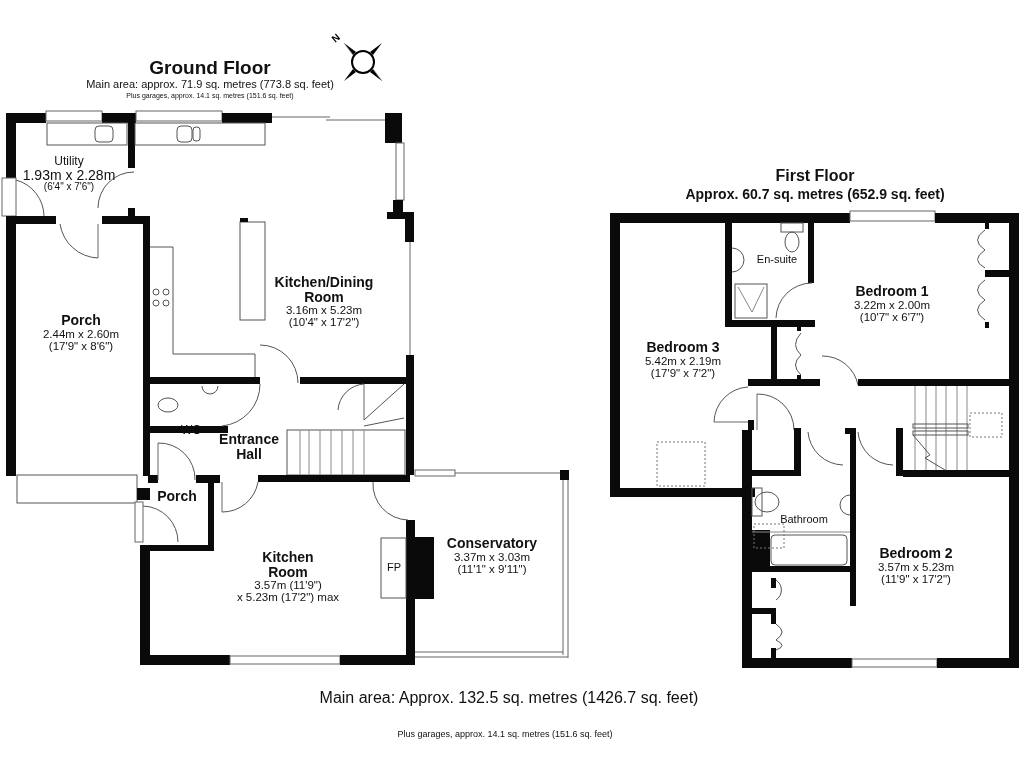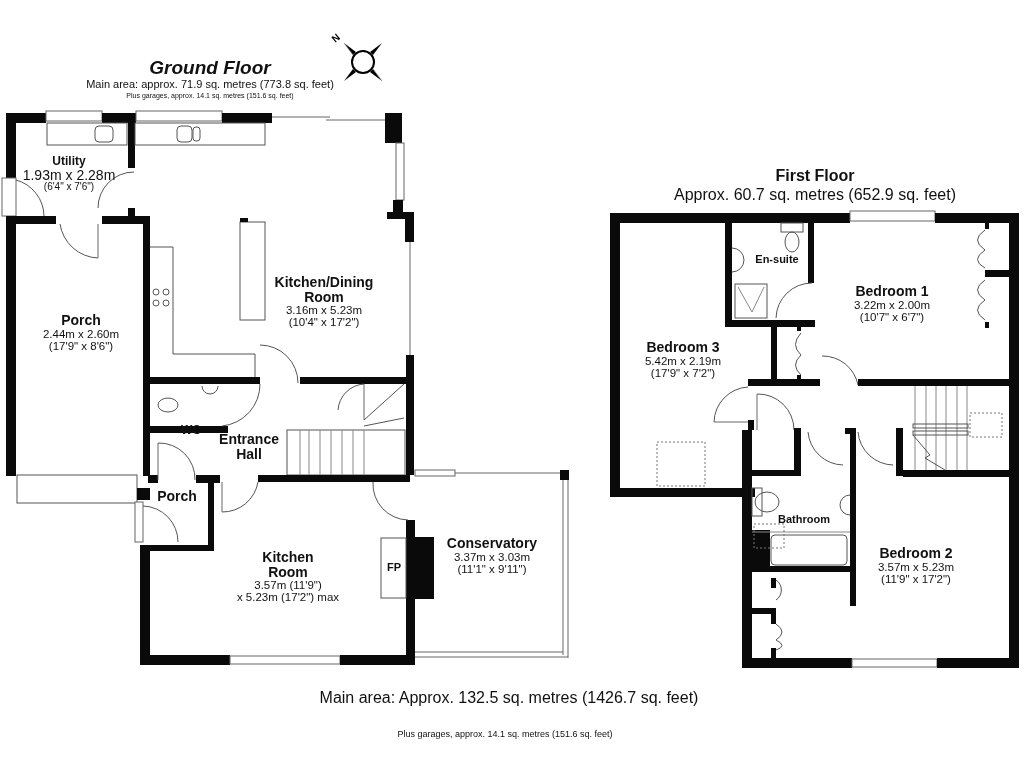--- a/index.html
+++ b/index.html
@@ -3,25 +3,25 @@
 <meta charset="utf-8">
 <style>
   html, body { margin:0; padding:0; background:#ffffff; }
   body { width:1024px; height:768px; position:relative; overflow:hidden; font-family:"Liberation Sans", sans-serif; color:#111; }
   svg.plan { position:absolute; left:0; top:0; width:1024px; height:768px; }
   .wall { fill:#0a0a0a; }
   .thin { fill:none; stroke:#555; stroke-width:1; }
   .win { fill:#fff; stroke:#666; stroke-width:1; }
   .dash { fill:none; stroke:#777; stroke-width:1; stroke-dasharray:2 2; }
   .txt { position:absolute; text-align:center; white-space:nowrap; transform:translateX(-50%); line-height:1.05; }
-  .title { font-weight:bold; font-size:19px;font-style:italic; }
+  .title { font-weight:bold; font-size:19px; }
   .sub { font-size:11px; }
   .tiny { font-size:7px; }
   .room { font-weight:bold; font-size:14px; }
-  .room-sm { font-weight:bold; font-size:12px; }
+  .room-sm { font-weight:normal; font-size:12px; }
   .dim { font-size:11.5px; }
   .footer-main { font-size:16px; }
   .footer-sub { font-size:9px; }
 </style>
 </head>
 <body>
 
 <svg class="plan" viewBox="0 0 1024 768" xmlns="http://www.w3.org/2000/svg">
 
   <g>
@@ -272,21 +272,21 @@
 
 <div class="txt room-sm" style="left:394px;top:562px;font-size:11px;">FP</div>
 
 <div class="txt" style="left:492px;top:536px;">
   <div class="room">Conservatory</div>
   <div class="dim">3.37m x 3.03m</div>
   <div class="dim">(11'1" x 9'11")</div>
 </div>
 
 <div class="txt" style="left:815px;top:168px;font-weight:bold;font-size:16px;">First Floor</div>
-<div class="txt" style="left:815px;top:187px;font-size:16px;">Approx. 60.7 sq. metres (652.9 sq. feet)</div>
+<div class="txt" style="left:815px;top:187px;font-size:14px;font-weight:bold;">Approx. 60.7 sq. metres (652.9 sq. feet)</div>
 
 <div class="txt room-sm" style="left:777px;top:254px;font-size:11px;">En-suite</div>
 
 <div class="txt" style="left:892px;top:284px;">
   <div class="room">Bedroom 1</div>
   <div class="dim">3.22m x 2.00m</div>
   <div class="dim">(10'7" x 6'7")</div>
 </div>
 
 <div class="txt" style="left:683px;top:340px;">

